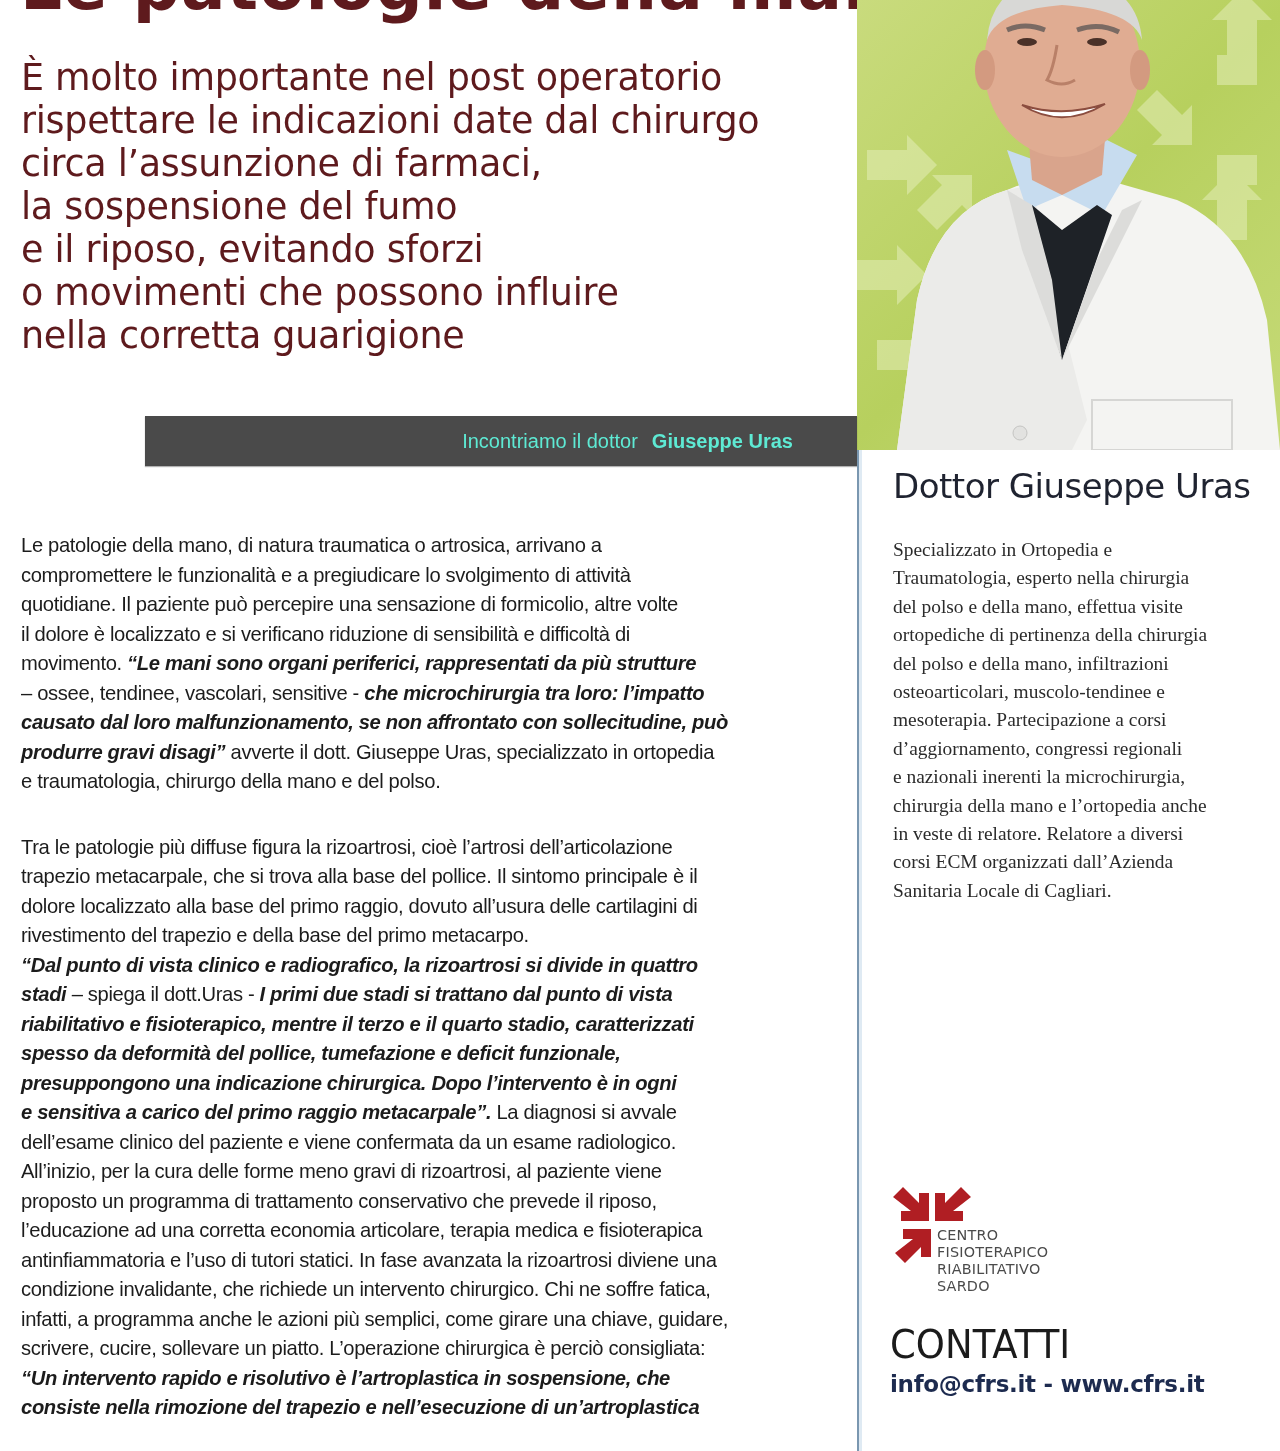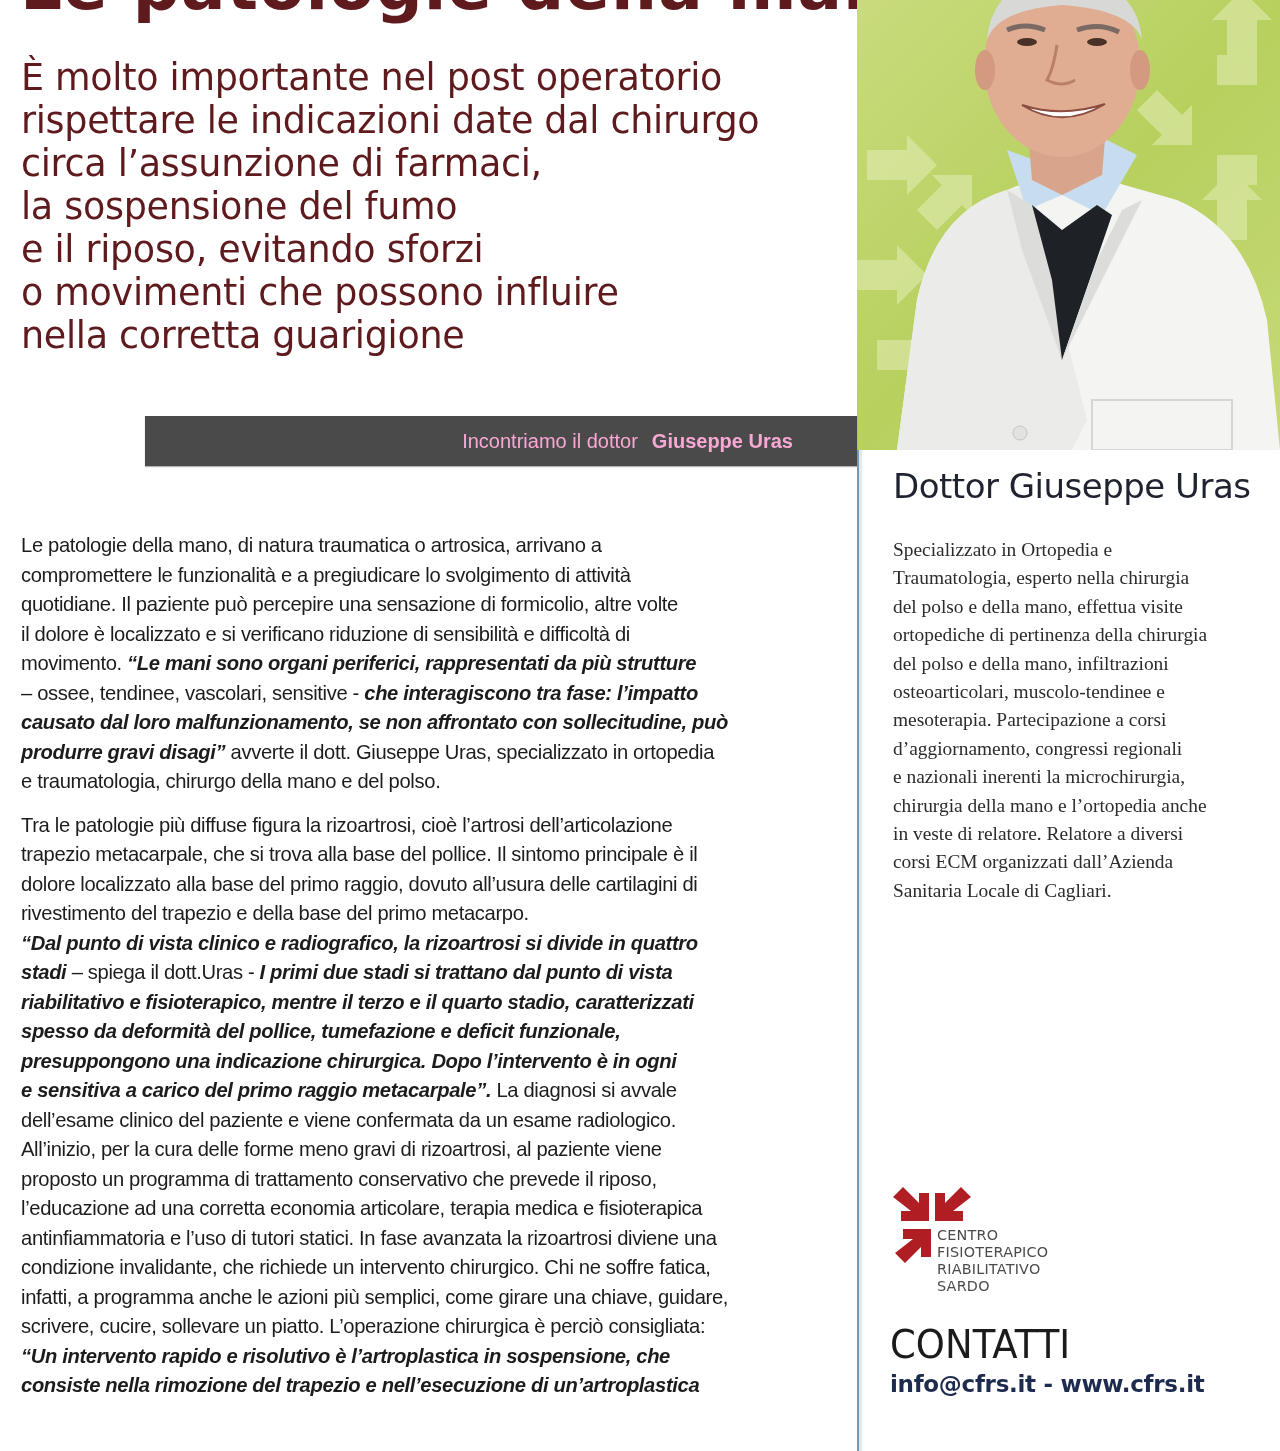--- a/index.html
+++ b/index.html
@@ -15,33 +15,33 @@
   }
   .subtitle {
     position: absolute; left: 21px; top: 56px; width: 830px;
     font-family: "DejaVu Sans", sans-serif; font-weight: normal;
     font-size: 36.5px; line-height: 43px; color: #5e1a1d;
     letter-spacing: -0.3px;
   }
   .subtitle div { white-space: nowrap; }
   .banner {
     position: absolute; left: 145px; top: 416px; width: 712px; height: 50px;
-    background: #4a4a4a; color: #f9a8d4;
+    background: #4a4a4a; color: #5eead4;
     display: flex; align-items: center; justify-content: flex-end;
     padding-right: 64px; box-sizing: border-box;
     font-size: 20px; font-family: "Liberation Sans", sans-serif;
     box-shadow: 0 1px 1px rgba(0,0,0,0.3);
   }
   .banner b { margin-left: 14px; }
   .article {
     position: absolute; left: 21px; top: 531px; width: 800px;
     font-family: "Liberation Sans", sans-serif; font-size: 20.2px;
     line-height: 29.5px; color: #1c1c1c; letter-spacing: -0.35px;
   }
-  .article p { margin: 0 0 14px 0; }
+  .article p { margin: 0 0 36px 0; }
   .article p.tight { margin: 0; }
   .article .q { font-weight: bold; font-style: italic; }
   .line { display: block; white-space: nowrap; }
   .photo {
     position: absolute; left: 857px; top: 0; width: 423px; height: 450px;
     overflow: hidden;
     background: linear-gradient(135deg, #c9db7d 0%, #b7d05e 50%, #c6da78 100%);
   }
   .photo svg { position: absolute; left: 0; top: 0; }
   .divider {
@@ -169,21 +169,21 @@
 
 <div class="divider"></div>
 
 <div class="article">
   <p>
     <span class="line">Le patologie della mano, di natura traumatica o artrosica, arrivano a</span>
     <span class="line">compromettere le funzionalità e a pregiudicare lo svolgimento di attività</span>
     <span class="line">quotidiane. Il paziente può percepire una sensazione di formicolio, altre volte</span>
     <span class="line">il dolore è localizzato e si verificano riduzione di sensibilità e difficoltà di</span>
     <span class="line"><span>movimento. </span><span class="q">“Le mani sono organi periferici, rappresentati da più strutture</span></span>
-    <span class="line"><span>– ossee, tendinee, vascolari, sensitive - </span><span class="q">che interagiscono tra fase: l’impatto</span></span>
+    <span class="line"><span>– ossee, tendinee, vascolari, sensitive - </span><span class="q">che microchirurgia tra loro: l’impatto</span></span>
     <span class="line q">causato dal loro malfunzionamento, se non affrontato con sollecitudine, può</span>
     <span class="line"><span class="q">produrre gravi disagi”</span><span> avverte il dott. Giuseppe Uras, specializzato in ortopedia</span></span>
     <span class="line">e traumatologia, chirurgo della mano e del polso.</span>
   </p>
   <p class="tight">
     <span class="line">Tra le patologie più diffuse figura la rizoartrosi, cioè l’artrosi dell’articolazione</span>
     <span class="line">trapezio metacarpale, che si trova alla base del pollice. Il sintomo principale è il</span>
     <span class="line">dolore localizzato alla base del primo raggio, dovuto all’usura delle cartilagini di</span>
     <span class="line">rivestimento del trapezio e della base del primo metacarpo.</span>
     <span class="line q">“Dal punto di vista clinico e radiografico, la rizoartrosi si divide in quattro</span>

